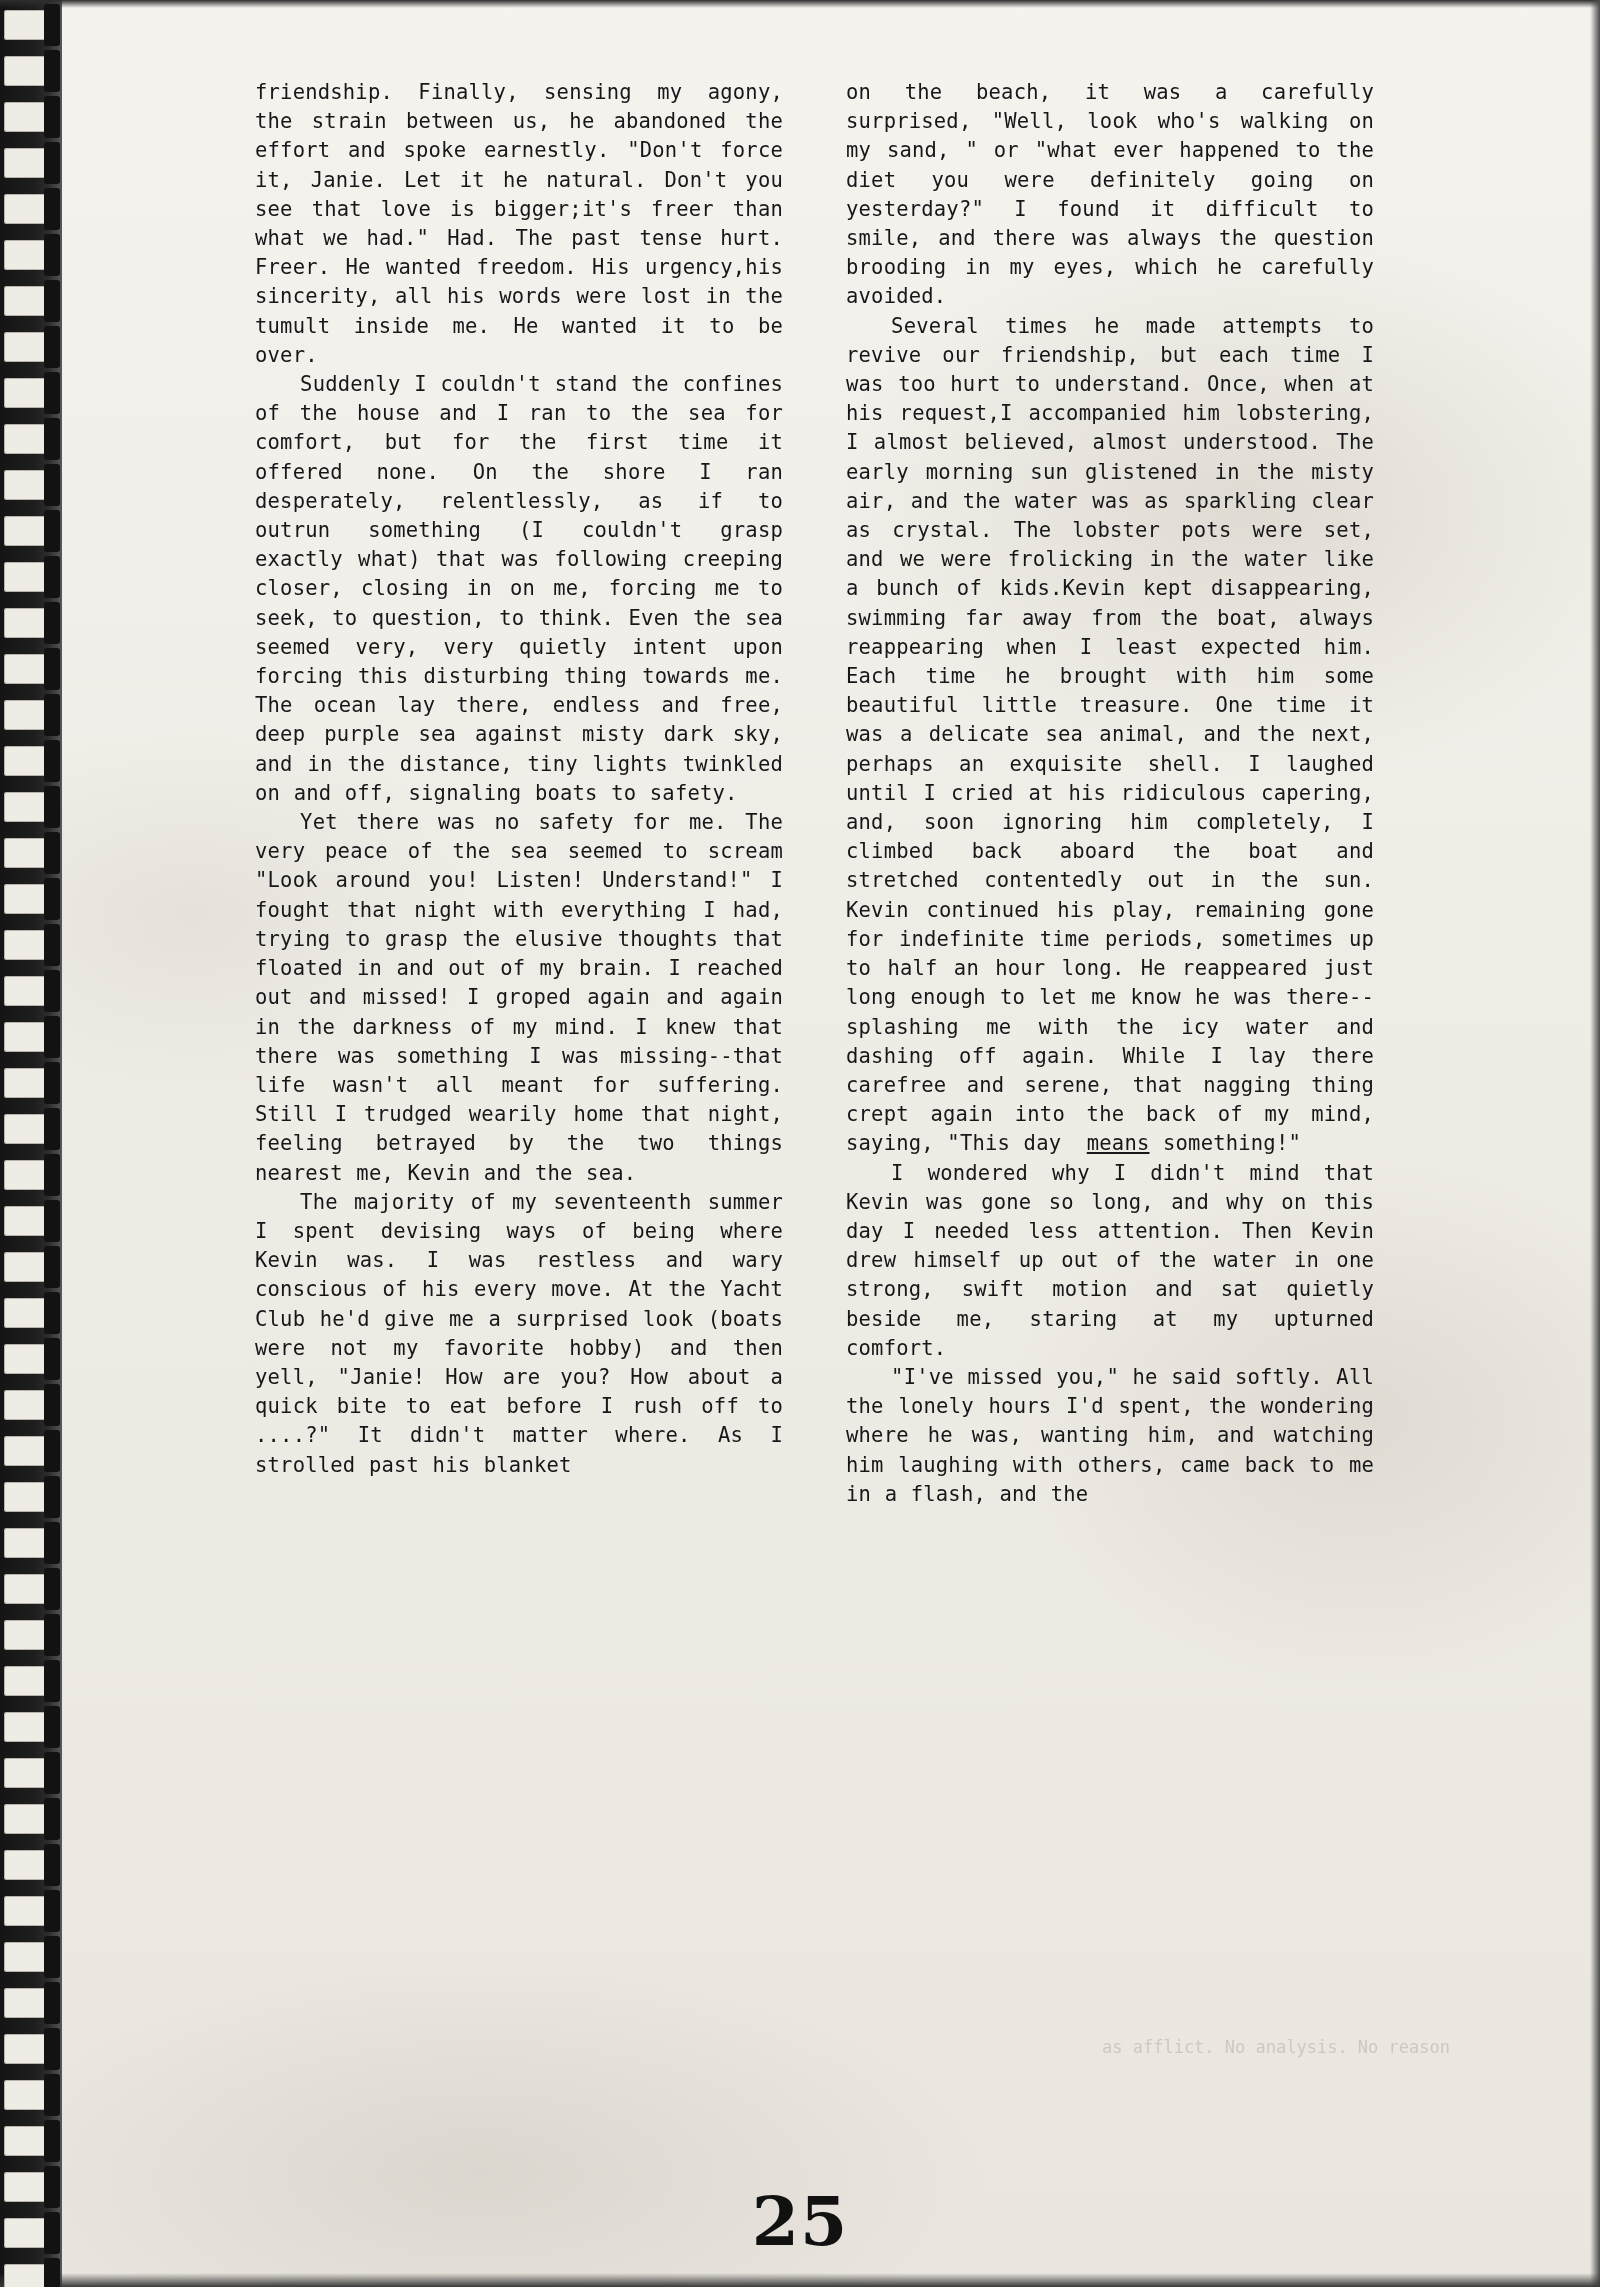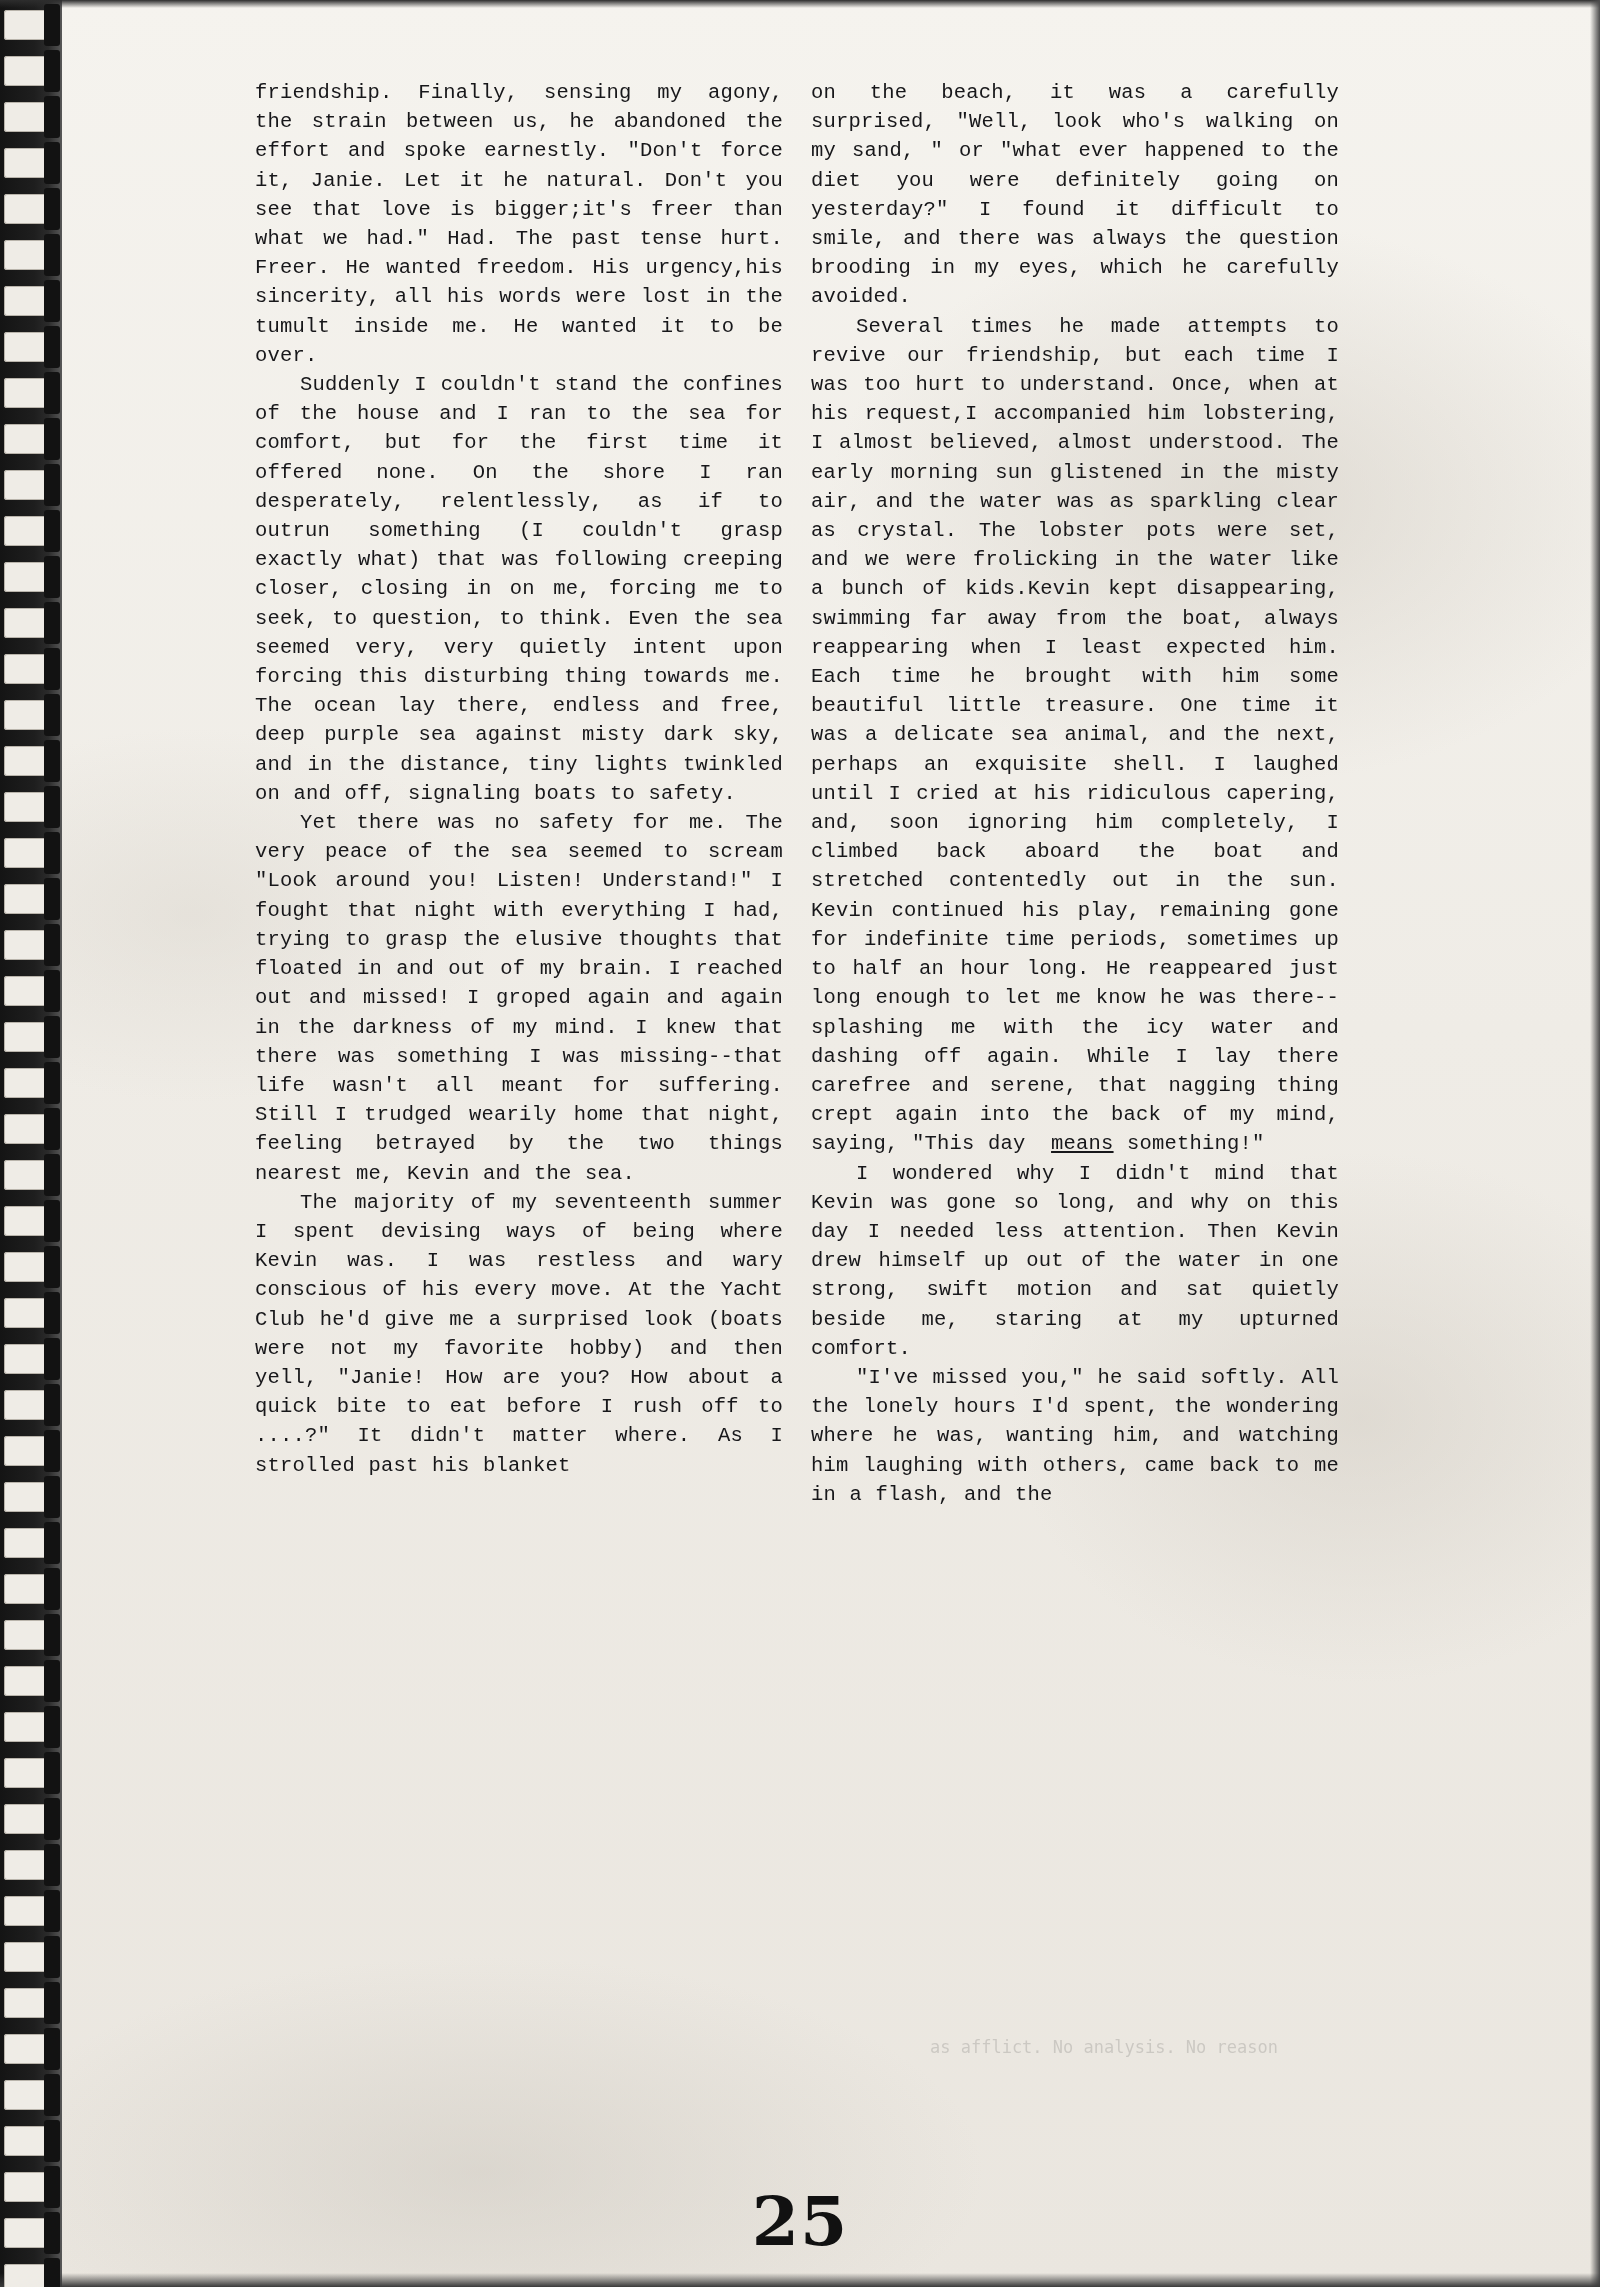--- a/index.html
+++ b/index.html
@@ -80,22 +80,21 @@
     border-radius: 3px;
   }
   .content {
     position: absolute;
     left: 255px;
     top: 78px;
     width: 1160px;
   }
   .columns {
     display: flex;
-    gap: 28px;
-    font-family: Liberation Mono, monospace;
+    gap: 63px;
   }
   .col {
     width: 528px;
   }
   p {
     margin: 0;
     font-size: 20.5px;
     line-height: 29.2px;
     color: #17171a;
     text-align: justify;
@@ -118,21 +117,21 @@
     letter-spacing: 1px;
   }
   .ghost {
     position: absolute;
     right: 150px;
     bottom: 230px;
     width: 520px;
     font-size: 17px;
     color: rgba(60,60,60,0.18);
     font-family: "DejaVu Sans Mono", monospace;
-    text-align: left;
+    text-align: right;
     pointer-events: none;
   }
 </style>
 </head>
 <body>
 
 <div class="page">
   <div class="paper-grain"></div>
 
   <div class="edge-left"></div>

